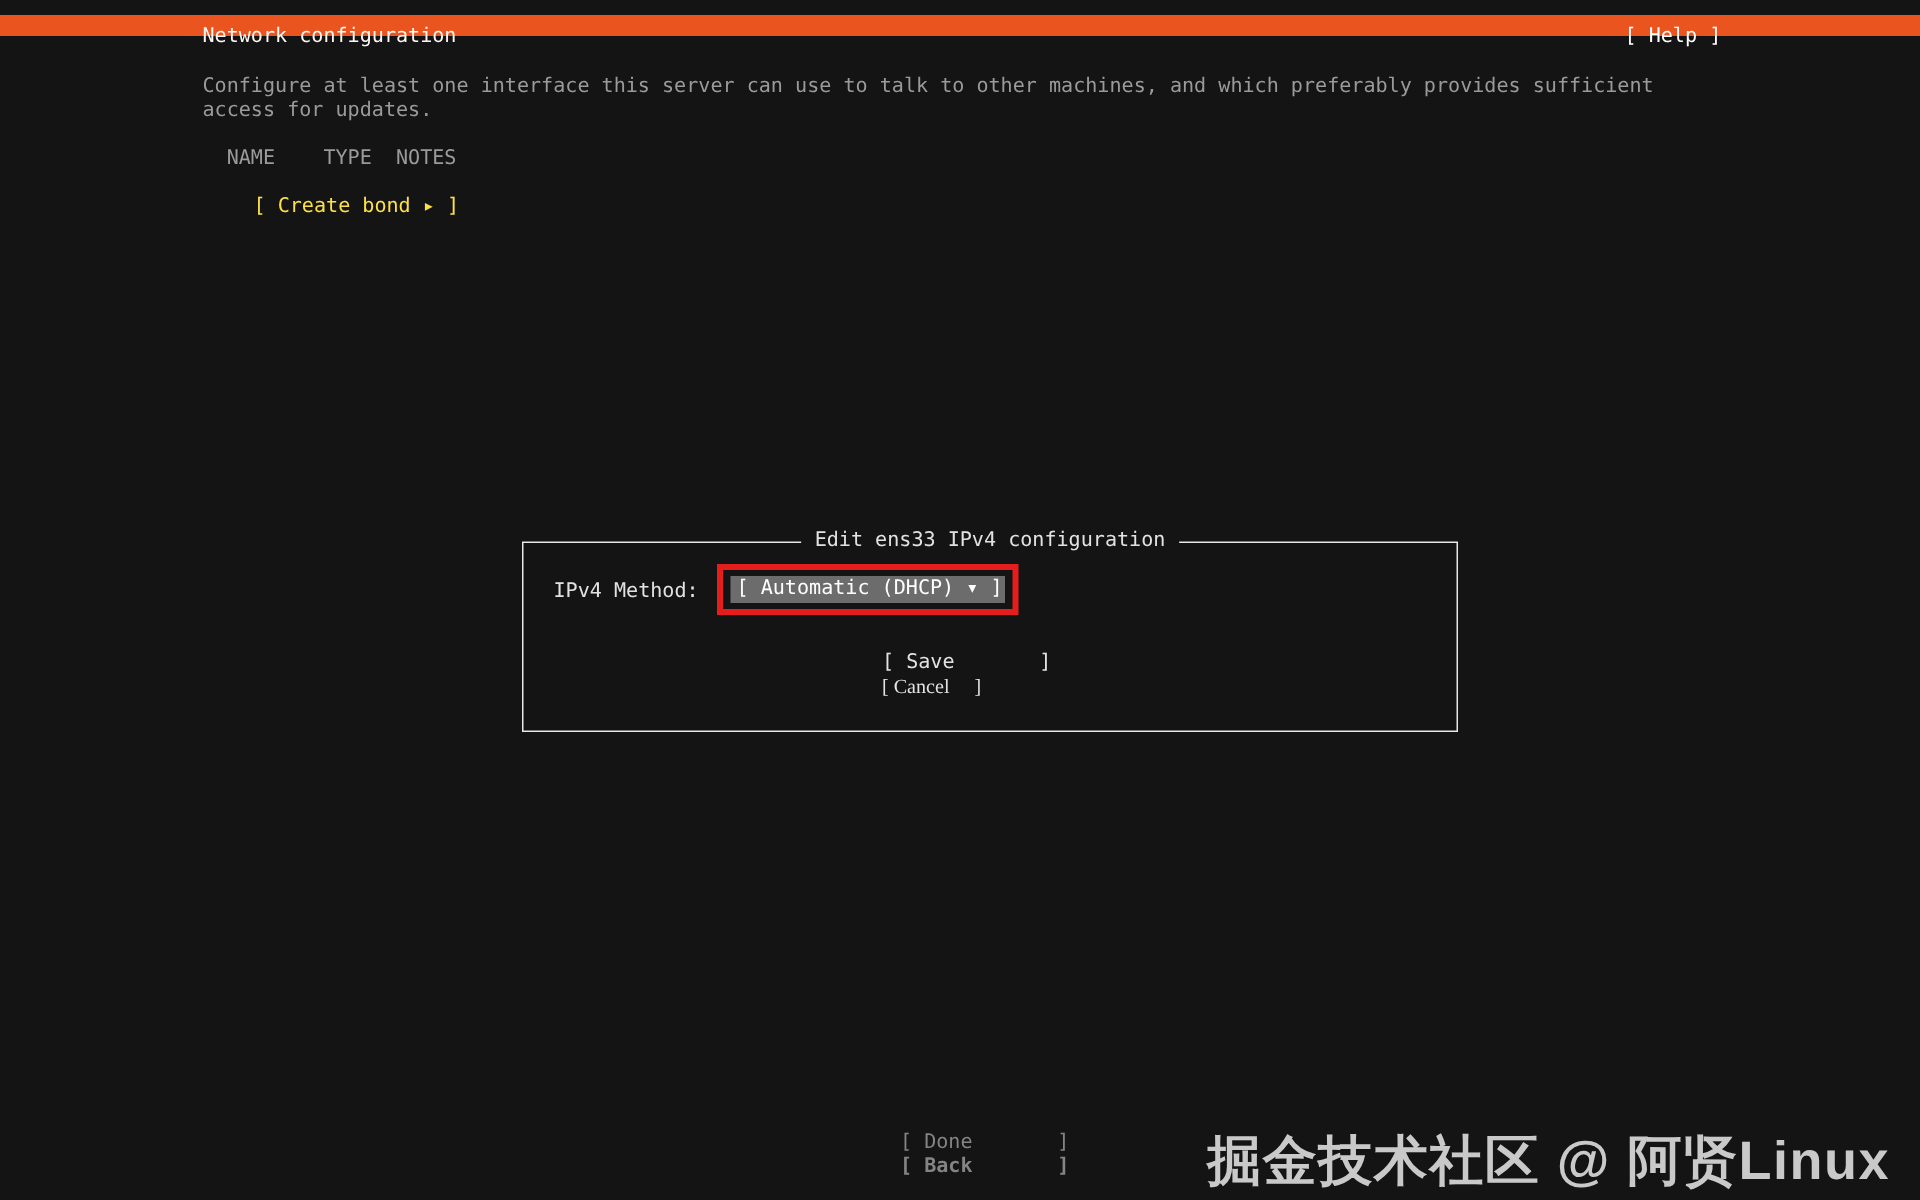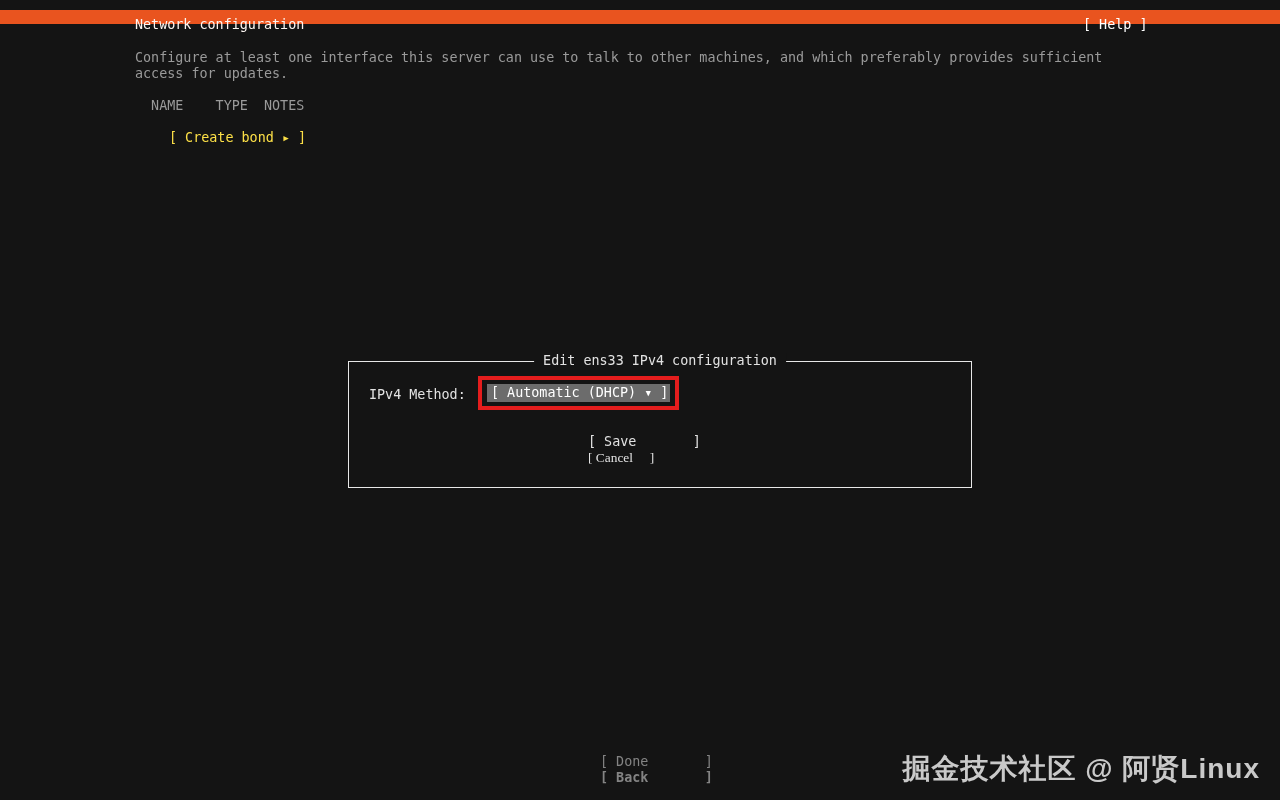--- a/index.html
+++ b/index.html
@@ -69,21 +69,21 @@
   .footer-button {
     position:absolute; left:600px; line-height:16px; height:16px;
     white-space:pre; color:var(--footer-dim, #848484); cursor:pointer;
   }
   .done-button { top:754px; }
   .back-button { top:770px;font-weight:bold; }
 
   .watermark {
     position:absolute; right:20px; top:750px;
     font-family:"Liberation Sans", "DejaVu Sans", sans-serif;
-    font-size:28px; font-weight:600; letter-spacing:1px;
+    font-size:36px; font-weight:600; letter-spacing:1px;
     color:var(--watermark, #c9c9c9);
   }
 </style>
 </head>
 <body>
 
 <div class="titlebar">
   <span class="titlebar-title">Network configuration</span>
   <span class="help-button">[ Help ]</span>
 </div>

